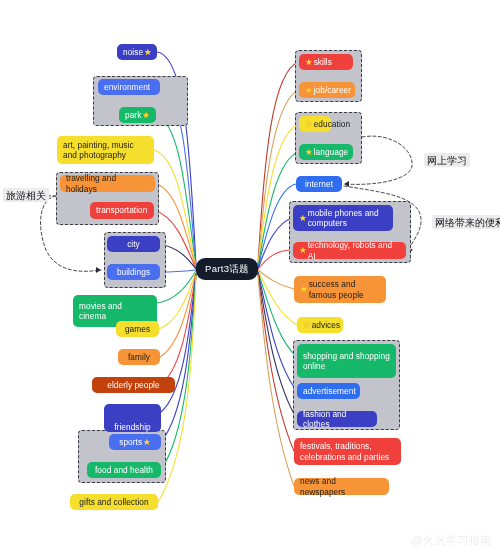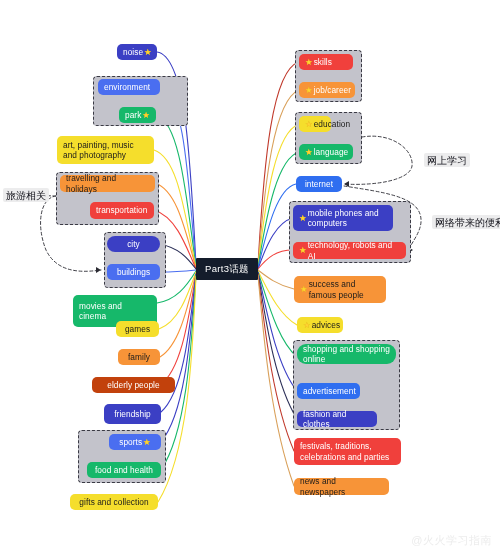--- a/index.html
+++ b/index.html
@@ -42,21 +42,21 @@
     box-sizing:border-box;
     background:#c3c3cb;
     border:1.2px dashed #3a3a44;
     border-radius:4px;
   }
 
   .center{
     position:absolute;
     background:#141c2b;
     color:#ffffff;
-    border-radius:1px;
+    border-radius:9px;
     font-size:9.5px;
     letter-spacing:0.3px;
     display:flex;
     align-items:center;
     justify-content:center;
     box-sizing:border-box;
   }
 
   .annot{
     position:absolute;
@@ -151,39 +151,39 @@
   </div>
   <div class="node dark" style="left:60px;top:175px;width:95px;height:17px;background:#f79438;">
     <span>travelling and holidays</span>
   </div>
   <div class="node dark" style="left:57px;top:136px;width:97px;height:28px;background:#f5de2c;">
     <span>art, painting, music and photography</span>
   </div>
   <div class="node" style="left:90px;top:202px;width:64px;height:17px;background:#f0403c;">
     <span>transportation</span>
   </div>
-  <div class="node" style="left:107px;top:236px;width:53px;height:16px;background:#3b3fc4;justify-content:center;border-radius:8px;">
+  <div class="node" style="left:107px;top:236px;width:53px;height:16px;background:#3b3fc4;justify-content:center;">
     <span>city</span>
   </div>
   <div class="node" style="left:107px;top:264px;width:53px;height:16px;background:#4a6ef0;justify-content:center;">
     <span>buildings</span>
   </div>
   <div class="node" style="left:73px;top:295px;width:84px;height:32px;background:#16b86a;justify-content:center;">
     <span>movies and cinema</span>
   </div>
   <div class="node dark" style="left:116px;top:321px;width:43px;height:16px;background:#f5de2c;justify-content:center;">
     <span>games</span>
   </div>
   <div class="node dark" style="left:118px;top:349px;width:42px;height:16px;background:#f79438;justify-content:center;">
     <span>family</span>
   </div>
   <div class="node" style="left:92px;top:377px;width:83px;height:16px;background:#c2410c;justify-content:center;">
     <span>elderly people</span>
   </div>
-  <div class="node" style="left:104px;top:404px;width:57px;height:20px;background:#3b3fc4;justify-content:center;">
+  <div class="node" style="left:104px;top:404px;width:57px;height:28px;background:#3b3fc4;justify-content:center;align-items:flex-end;">
     <span>friendship</span>
   </div>
   <div class="node" style="left:109px;top:434px;width:52px;height:16px;background:#4a6ef0;justify-content:center;">
     <span>sports</span><span class="star post">★</span>
   </div>
   <div class="node" style="left:87px;top:462px;width:74px;height:16px;background:#16b86a;justify-content:center;">
     <span>food and health</span>
   </div>
   <div class="node dark" style="left:70px;top:494px;width:88px;height:16px;background:#f5de2c;justify-content:center;">
     <span>gifts and collection</span>
@@ -209,21 +209,21 @@
   </div>
   <div class="node" style="left:293px;top:242px;width:113px;height:17px;background:#f0403c;">
     <span class="star pre">★</span><span>technology, robots and AI</span>
   </div>
   <div class="node dark" style="left:294px;top:276px;width:92px;height:27px;background:#f79438;">
     <span class="star pre">★</span><span>success and famous people</span>
   </div>
   <div class="node dark" style="left:297px;top:317px;width:46px;height:16px;background:#f5de2c;">
     <span class="star pre">★</span><span>advices</span>
   </div>
-  <div class="node" style="left:297px;top:344px;width:99px;height:20px;background:#16b86a;border-radius:9px;">
+  <div class="node" style="left:297px;top:344px;width:99px;height:34px;background:#16b86a;">
     <span>shopping and shopping online</span>
   </div>
   <div class="node" style="left:297px;top:383px;width:63px;height:16px;background:#2f6ef0;">
     <span>advertisement</span>
   </div>
   <div class="node" style="left:297px;top:411px;width:80px;height:16px;background:#3b3fc4;">
     <span>fashion and clothes</span>
   </div>
   <div class="node" style="left:294px;top:438px;width:107px;height:27px;background:#f0403c;">
     <span>festivals, traditions, celebrations and parties</span>

